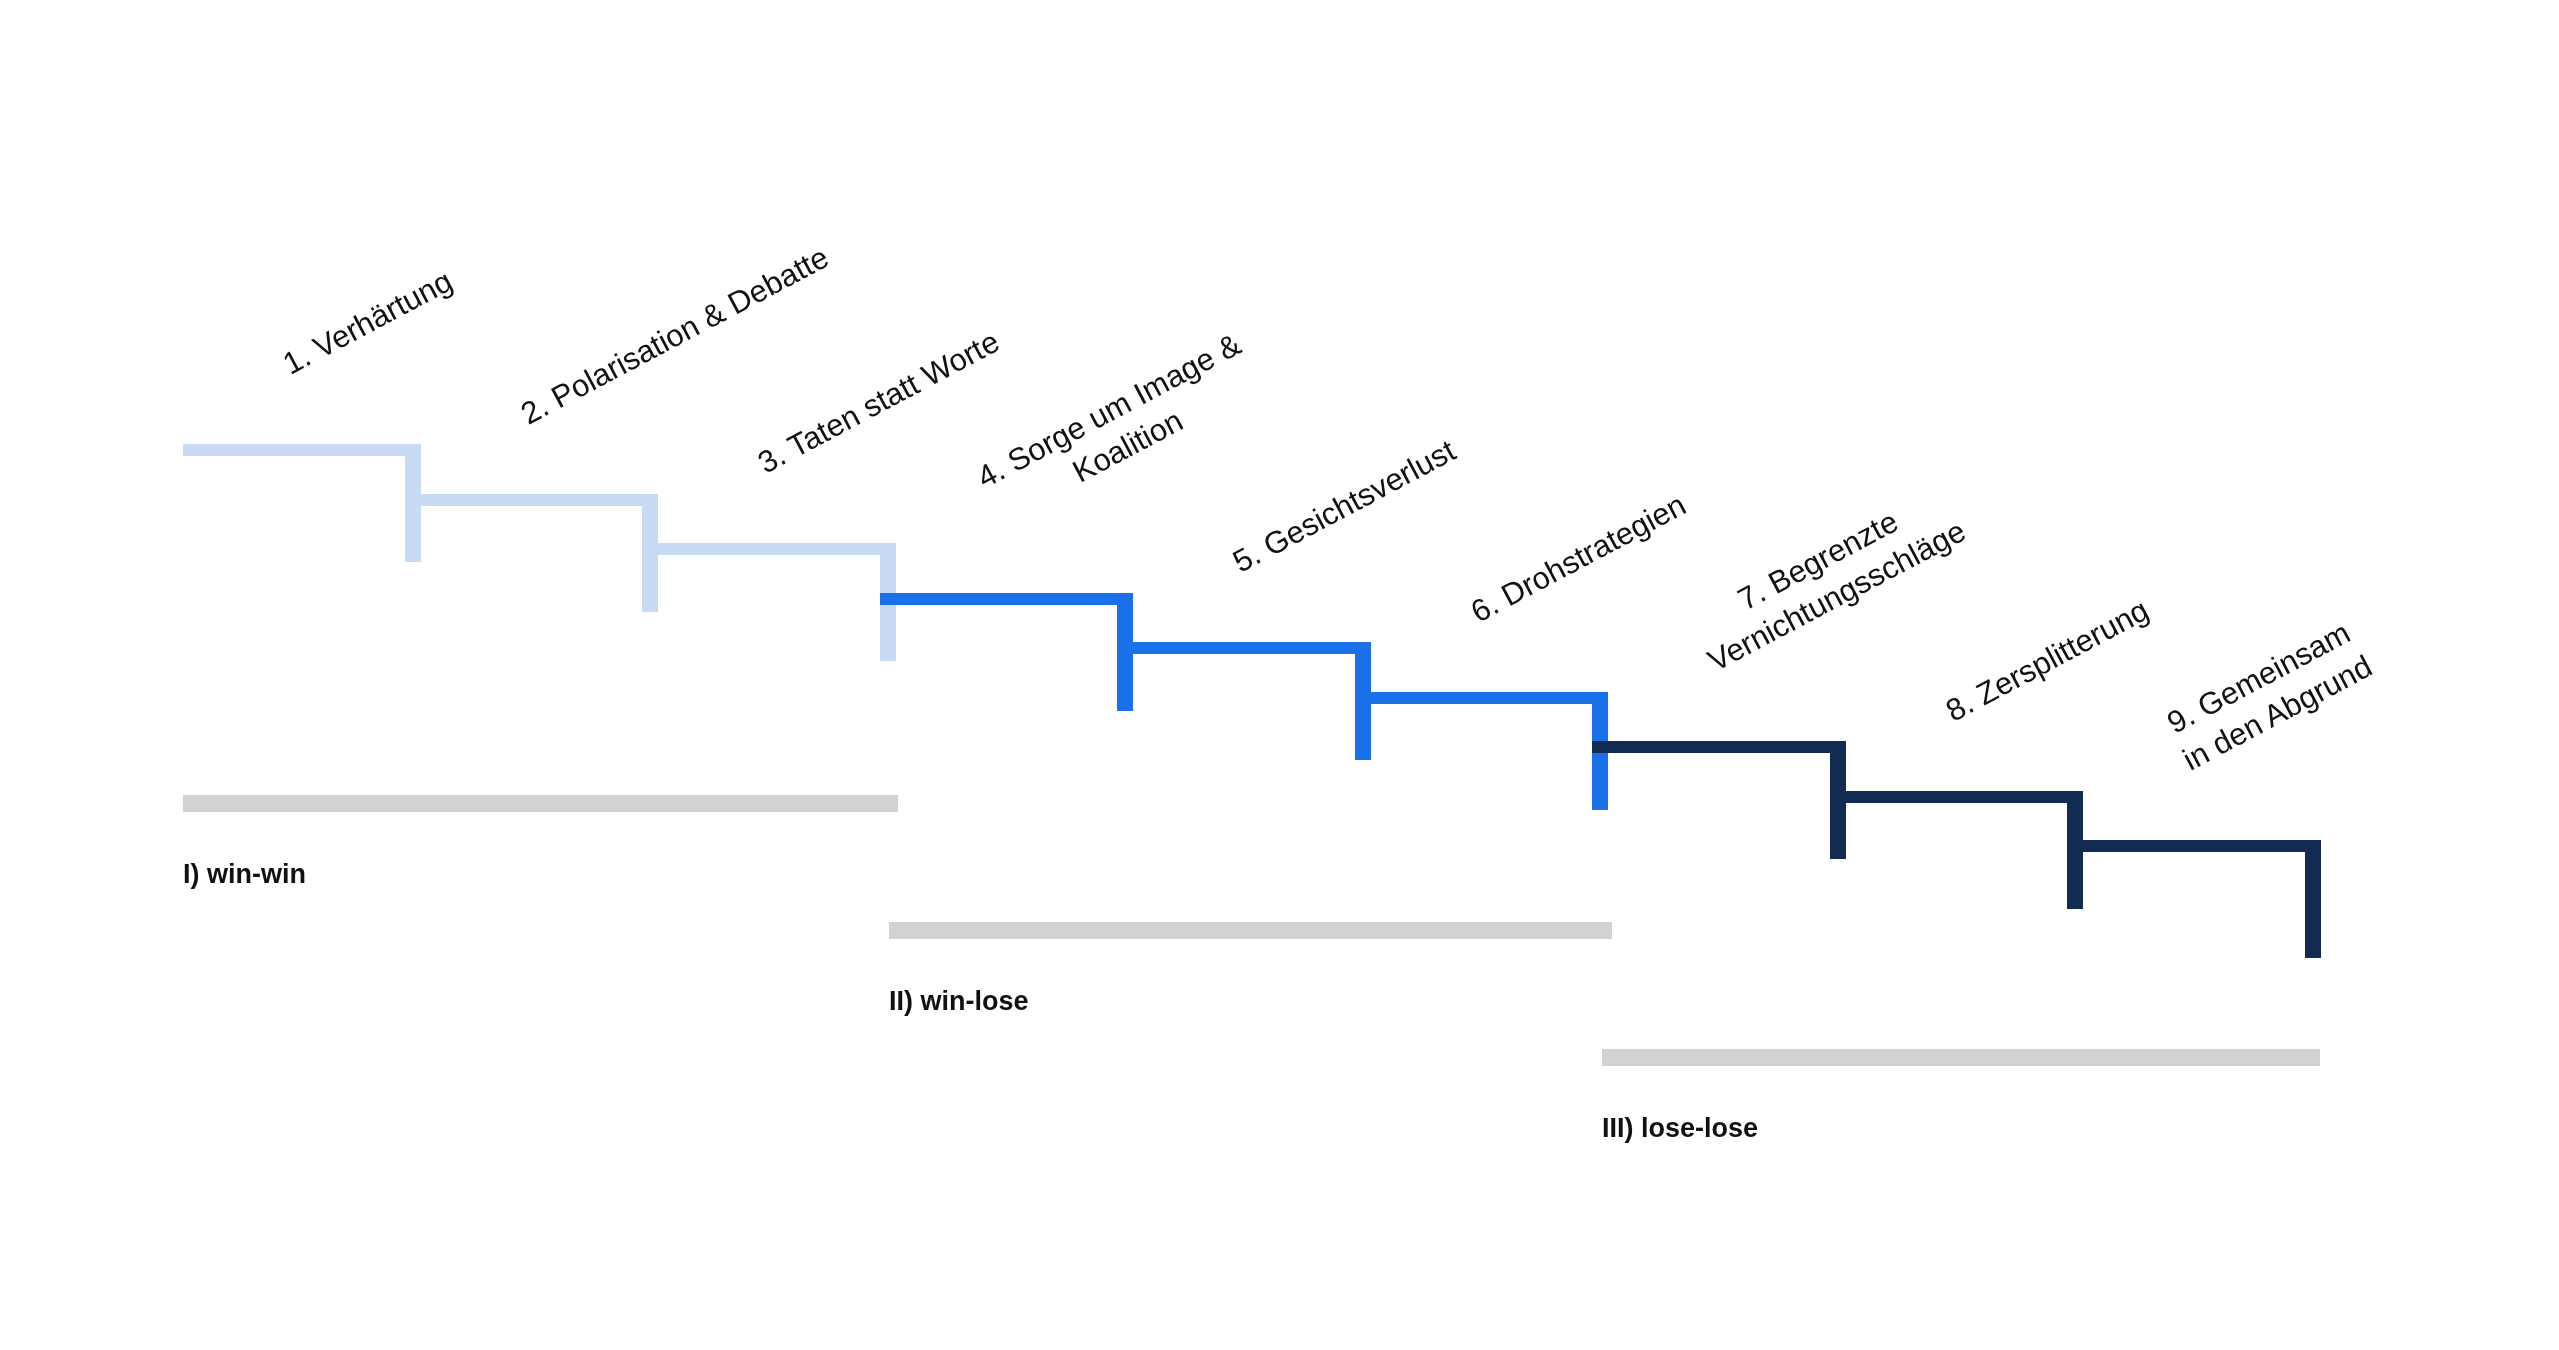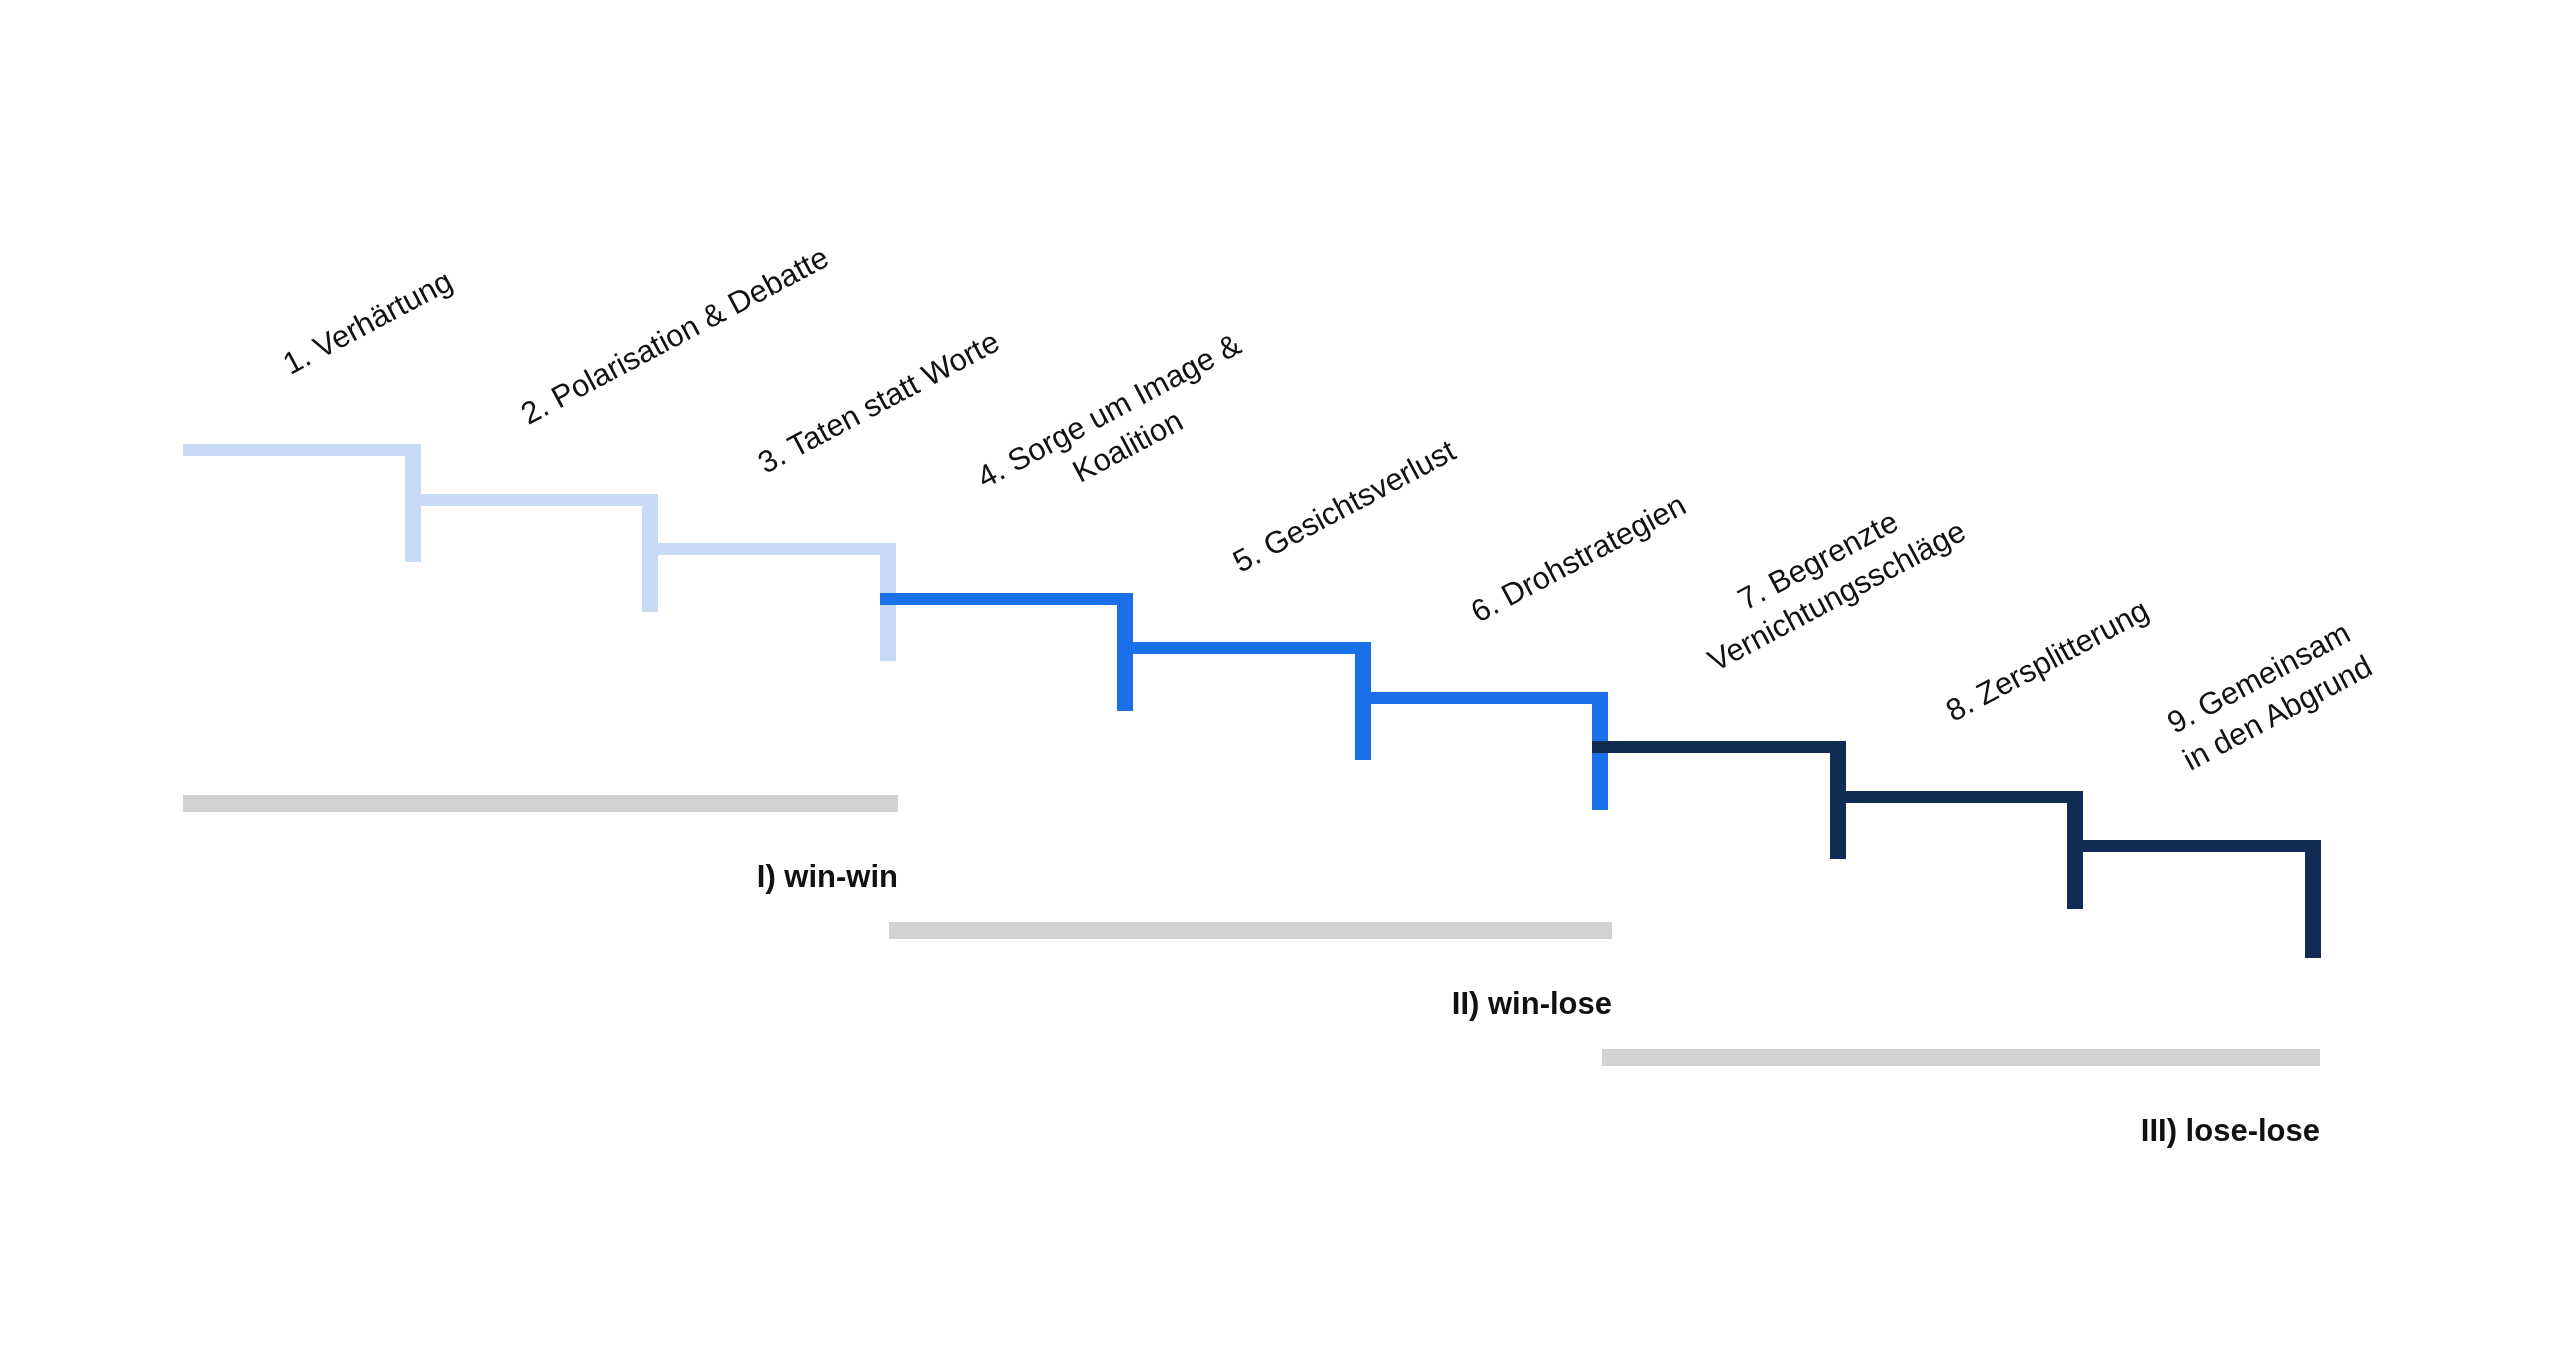--- a/index.html
+++ b/index.html
@@ -41,23 +41,23 @@
     position: absolute;
     height: 17px;
     background: #d2d2d2;
   }
   #phase-bar-1 { left: 183px;  top: 795px;  width: 715px; }
   #phase-bar-2 { left: 889px;  top: 922px;  width: 723px; }
   #phase-bar-3 { left: 1602px; top: 1049px; width: 718px; }
   .phase-label {
     position: absolute;
     font-weight: 700;
-    font-size: 31px;
+    font-size: 27px;
     color: #111111;
-    text-align: right;
+    text-align: left;
   }
   #phase-label-1 { left: 183px;  top: 859px;  width: 715px; }
   #phase-label-2 { left: 889px;  top: 986px;  width: 723px; }
   #phase-label-3 { left: 1602px; top: 1113px; width: 718px; }
 </style>
 </head>
 <body>
 
 <div class="canvas" style="background: rgb(255, 255, 255);">
   <div id="stairs">

